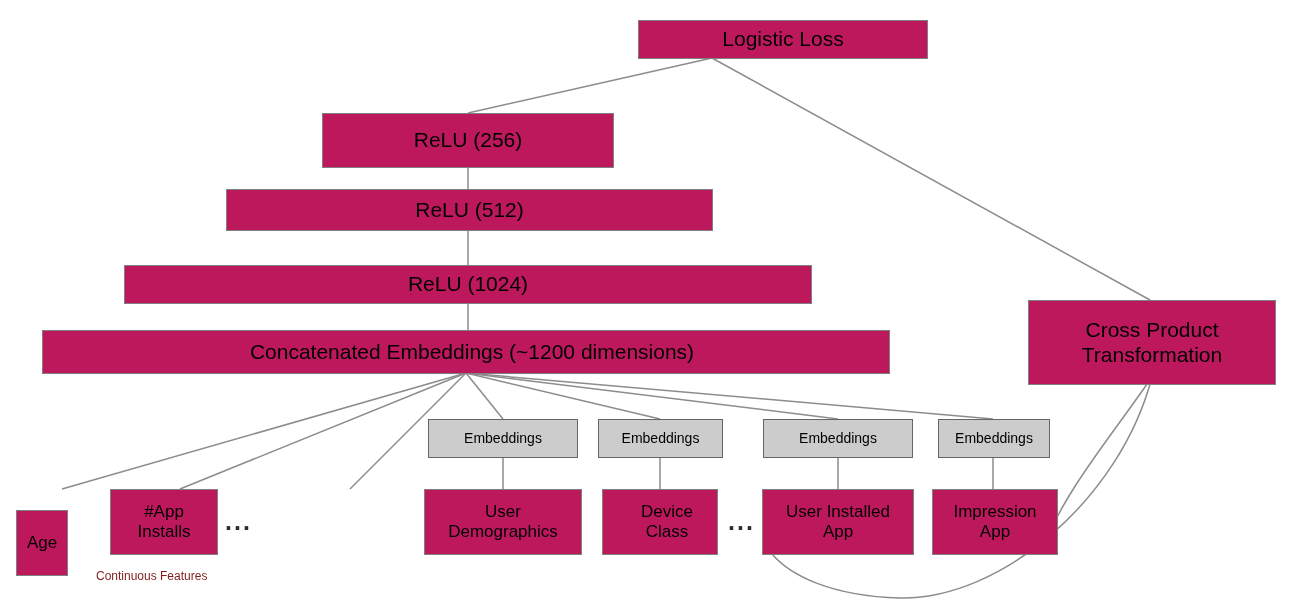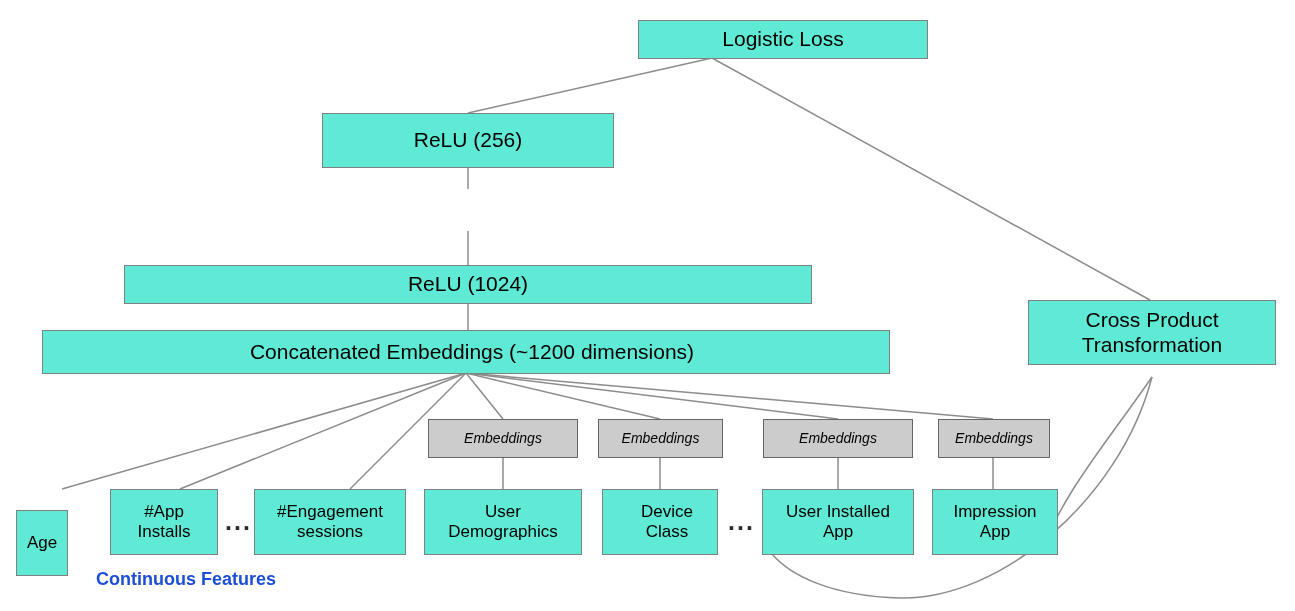--- a/index.html
+++ b/index.html
@@ -26,38 +26,38 @@
     position: absolute;
     box-sizing: border-box;
     display: flex;
     align-items: center;
     justify-content: center;
     text-align: center;
     color: #000000;
     line-height: 1.18;
     white-space: pre-line;
   }
-  .fill-light { background: #5eead4; border: 1.6px solid #808080; }
+  .fill-light { background: #be185d; border: 1.6px solid #808080; }
   .fill-dark  { background: #cccccc; border: 1.6px solid #666666; }
   .t-lg { font-size: 21px; }
   .t-md { font-size: 17px; }
-  .t-sm { font-size: 14px; font-style: italic; }
+  .t-sm { font-size: 14px; }
   .ellipsis {
     position: absolute;
     font-size: 25px;
     font-weight: 700;
     color: #2b2b2b;
     letter-spacing: 2px;
     line-height: 1;
   }
   .group-label {
     position: absolute;
-    font-size: 18px;
-    font-weight: bold;
-    color: #1d4ed8;
+    font-size: 12px;
+    font-weight: normal;
+    color: #7f1d1d;
     white-space: nowrap;
   }
 </style>
 </head>
 <body>
 
 <div id="root">
 
   <svg class="diagram" viewBox="0 0 1295 611">
     <g fill="none" stroke="#8c8c8c" stroke-width="1.5">
@@ -92,30 +92,33 @@
   </svg>
 
   <div class="node-box fill-light t-lg" style="left:638px; top:20px; width:290px; height:39px;">
     <span>Logistic Loss</span>
   </div>
 
   <div class="node-box fill-light t-lg" style="left:322px; top:113px; width:292px; height:55px;">
     <span>ReLU (256)</span>
   </div>
 
+  <div class="node-box fill-light t-lg" style="left:226px; top:189px; width:487px; height:42px;">
+    <span>ReLU (512)</span>
+  </div>
 
   <div class="node-box fill-light t-lg" style="left:124px; top:265px; width:688px; height:39px;">
     <span>ReLU (1024)</span>
   </div>
 
   <div class="node-box fill-light t-lg" style="left:42px; top:330px; width:848px; height:44px;padding-left:12px;">
     <span>Concatenated Embeddings (~1200 dimensions)</span>
   </div>
 
-  <div class="node-box fill-light t-lg" style="left:1028px; top:300px; width:248px; height:65px;justify-content:center;">
+  <div class="node-box fill-light t-lg" style="left:1028px; top:300px; width:248px; height:85px;justify-content:center;">
     <span>Cross Product
 Transformation</span>
   </div>
 
   <div class="node-box fill-dark t-sm" style="left:428px; top:419px; width:150px; height:39px;">
     <span>Embeddings</span>
   </div>
   <div class="node-box fill-dark t-sm" style="left:598px; top:419px; width:125px; height:39px;">
     <span>Embeddings</span>
   </div>
@@ -128,24 +131,20 @@
 
   <div class="node-box fill-light t-md" style="left:16px; top:510px; width:52px; height:66px;">
     <span>Age</span>
   </div>
   <div class="node-box fill-light t-md" style="left:110px; top:489px; width:108px; height:66px;">
     <span>#App
 Installs</span>
   </div>
   <div class="ellipsis" style="left:225px; top:509px;">
     <span>...</span>
-  </div>
-  <div class="node-box fill-light t-md" style="left:254px; top:489px; width:152px; height:66px;">
-    <span>#Engagement
-sessions</span>
   </div>
 
   <div class="node-box fill-light t-md" style="left:424px; top:489px; width:158px; height:66px;">
     <span>User
 Demographics</span>
   </div>
   <div class="node-box fill-light t-md" style="left:602px; top:489px; width:116px; height:66px;padding-left:14px;">
     <span>Device
 Class</span>
   </div>

